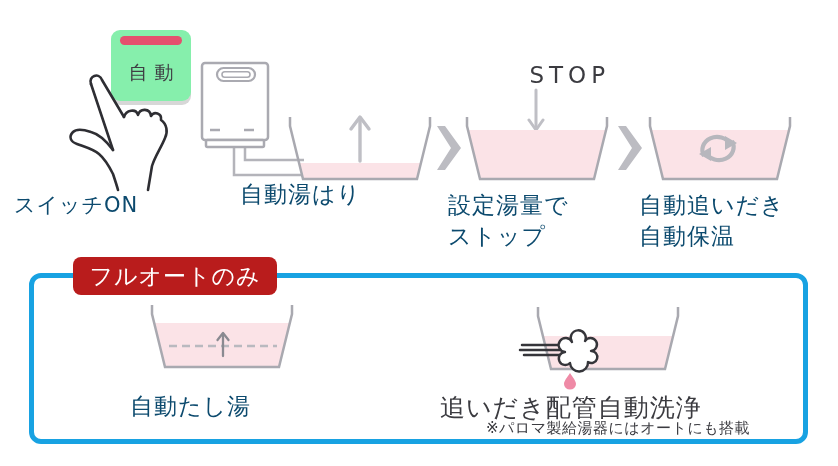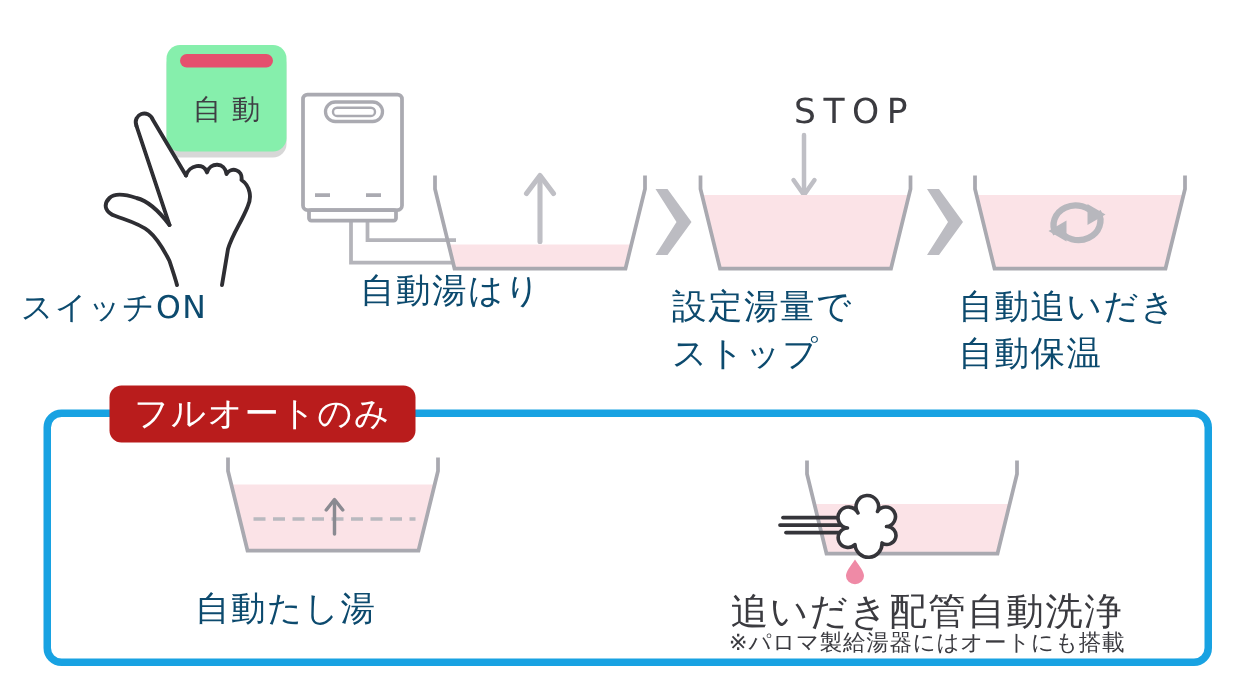--- a/index.html
+++ b/index.html
@@ -37,21 +37,21 @@
   .fa-badge{
     position:absolute;left:73px;top:257px;width:204px;height:38px;
     background:#b91c1c;border-radius:8px;color:#fff;text-align:center;
     font-size:23px;line-height:38px;letter-spacing:1px;
   }
   .note{
     position:absolute;left:440px;top:419px;width:356px;text-align:center;
     font-size:15px;letter-spacing:0.5px;color:#3b3b40;white-space:nowrap;
   }
   .big-cap{
-    position:absolute;left:440px;top:391px;width:356px;text-align:center;
+    position:absolute;left:440px;top:391px;width:356px;text-align:left;
     font-size:25px;letter-spacing:1px;color:#3b3b40;white-space:nowrap;
   }
   svg{display:block;}
 </style>
 </head>
 <body>
 
 <div id="stage">
 
   <div class="auto-btn">

